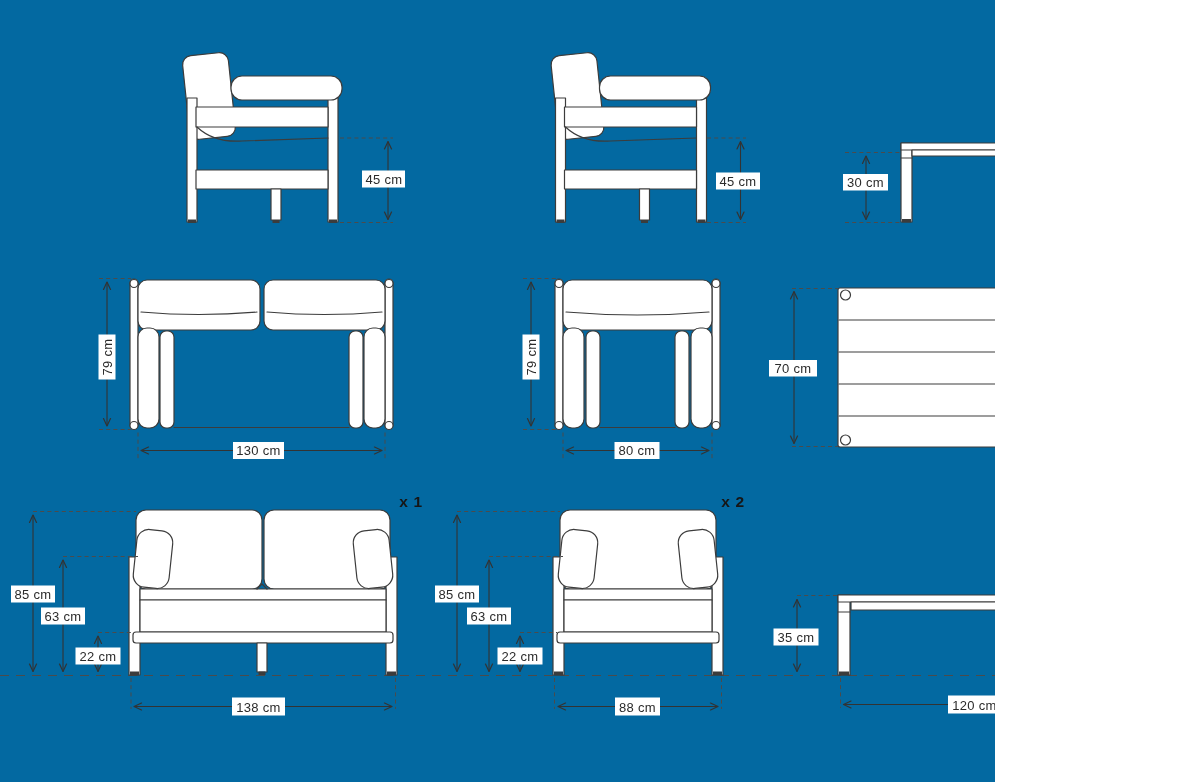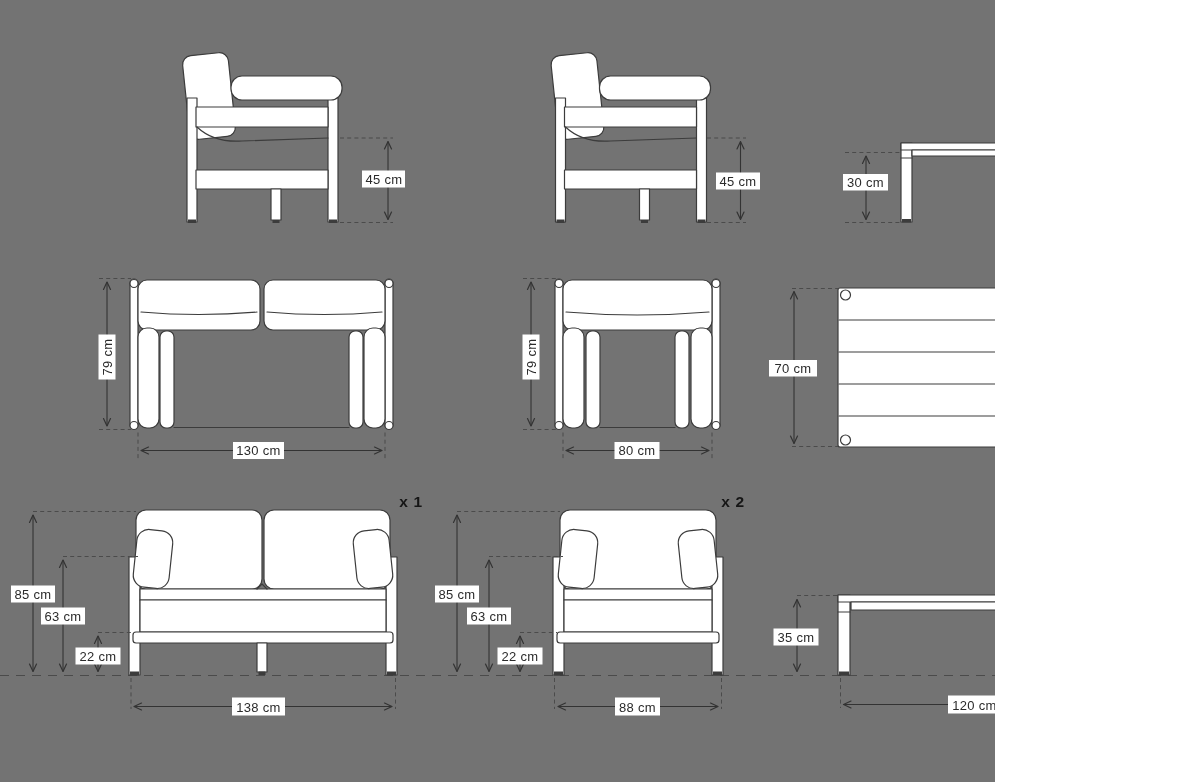--- a/index.html
+++ b/index.html
@@ -1,17 +1,17 @@
 <!DOCTYPE html>
 <html><head>
 <meta charset="utf-8">
 <style>
   html,body { margin:0; padding:0; background:#ffffff; }
   .stage {
-    position:relative; width:995px; height:782px; background:#737373;
+    position:relative; width:995px; height:782px; background:#0369a1;
     font-family:"Liberation Sans", sans-serif; overflow:hidden;
   }
   svg { display:block; }
   .fw   { fill:#ffffff; stroke:#3c3c3c; stroke-width:1.2; stroke-linejoin:round; }
   .ln   { fill:none; stroke:#3c3c3c; stroke-width:1.2; stroke-linecap:round; stroke-linejoin:round; }
   .dash { fill:none; stroke:#4b4b4b; stroke-width:1; stroke-dasharray:4 3.2; }
   .dim  { fill:none; stroke:#333333; stroke-width:1.1; }
   .foot { fill:#3c3c3c; stroke:none; }
   .lblbg{ fill:#ffffff; stroke:none; }
   .ground { fill:none; stroke:#4b4b4b; stroke-width:1.2; stroke-dasharray:9 7; }

